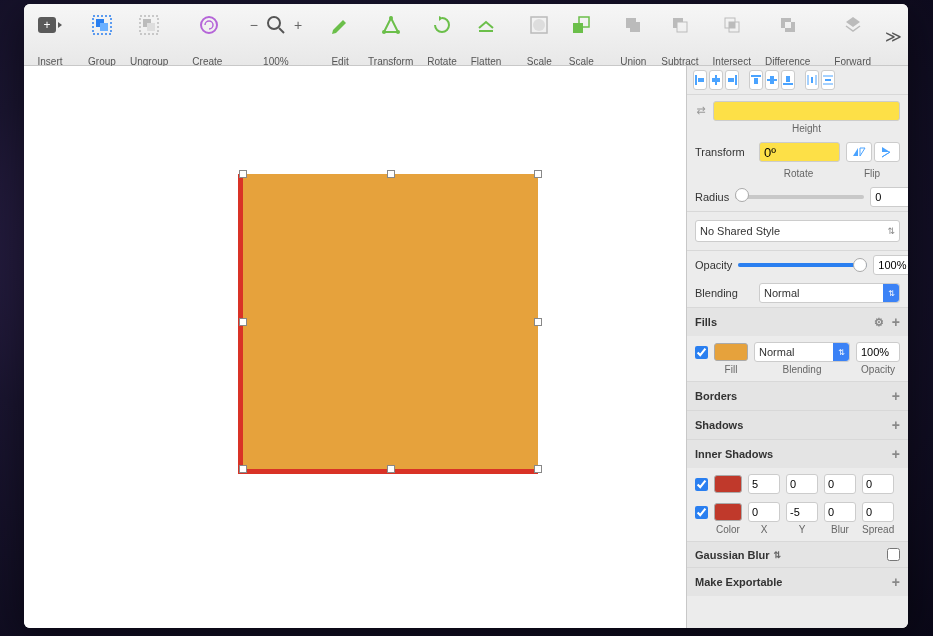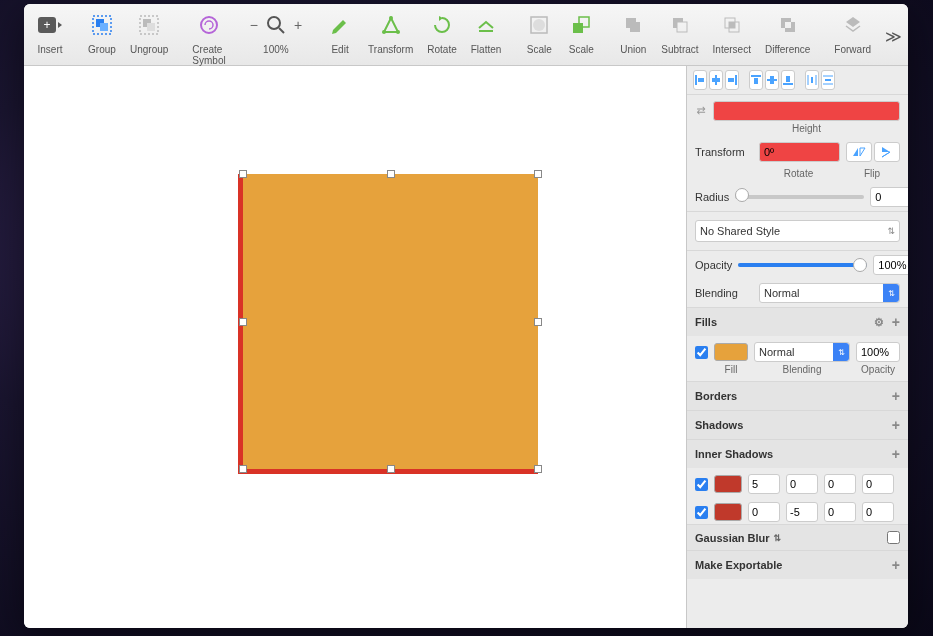--- a/index.html
+++ b/index.html
@@ -10,21 +10,21 @@
 .light { width: 12px; height: 12px; border-radius: 50%; }
 .light.red { background: #ff5f57; }
 .light.yellow { background: #ffbd2e; }
 .light.green { background: #28c940; }
 .title { font-size: 12px; color: #4a4a4a; }
 .title .edited { color: #999; }
 .title .chevron { color: #999; font-size: 9px; margin-left: 2px; }
 .toolbar { height: 62px; background: linear-gradient(#f6f6f6,#e8e8e8); border-bottom: 1px solid #c8c8c8; display: flex; align-items: flex-start; padding: 4px 6px 0; gap: 2px; }
 .tool-group { display: flex; flex-direction: column; align-items: center; padding: 0 6px; }
 .tool-icons { display: flex; gap: 4px; align-items: center; height: 34px; }
-.tool-label { font-size: 10px; color: #555; margin-top: 2px; }
+.tool-label { font-size: 10px; color: #555; margin-top: 14px; }
 .tool-btn { display: flex; align-items: center; justify-content: center; width: 28px; height: 28px; }
 .sep { width: 1px; height: 40px; background: #d0d0d0; margin: 4px 4px 0; }
 .more-btn { margin-left: auto; align-self: center; font-size: 16px; color: #555; padding: 0 6px; }
 .body { flex: 1; display: flex; overflow: hidden; }
 .canvas-area { flex: 1; background: #fff; position: relative; overflow: hidden; }
 .shape { position: absolute; left: 214px; top: 108px; width: 300px; height: 300px; background: #e6a23c; border-left: 5px solid #d93226; border-bottom: 5px solid #d93226; }
 .handle { position: absolute; width: 8px; height: 8px; background: #fff; border: 1px solid #888; }
 .handle.nw { left: -4px; top: -4px; }
 .handle.n { left: 50%; top: -4px; margin-left: -4px; }
 .handle.ne { right: -4px; top: -4px; }
@@ -35,21 +35,21 @@
 .handle.w { left: -4px; top: 50%; margin-top: -4px; }
 .inspector { width: 222px; background: #ececec; border-left: 1px solid #c8c8c8; overflow-y: auto; font-size: 11px; color: #333; }
 .align-row { display: flex; padding: 4px 6px; gap: 2px; border-bottom: 1px solid #d8d8d8; }
 .align-btn { flex: 1; height: 20px; display: flex; align-items: center; justify-content: center; background: #fff; border: 1px solid #ccc; border-radius: 3px; }
 .align-grp { display: flex; gap: 2px; }
 .panel-row { display: flex; align-items: center; padding: 4px 8px; gap: 6px; }
 .panel-row .label { width: 58px; font-size: 11px; }
 .subrow { display: flex; gap: 6px; padding: 0 8px 4px; }
 .subcol { flex: 1; text-align: center; }
 .subcol .sublabel { font-size: 10px; color: #666; margin-top: 2px; }
-input[type=text].field { width: 100%; height: 20px; border: 1px solid #ccc; border-radius: 3px; padding: 0 4px; font-size: 11px; background: #ef4444; }
+input[type=text].field { width: 100%; height: 20px; border: 1px solid #ccc; border-radius: 3px; padding: 0 4px; font-size: 13px; background: #fde047; }
 .flip-btns { display: flex; gap: 2px; }
 .flip-btn { width: 26px; height: 20px; background: #fff; border: 1px solid #ccc; border-radius: 3px; display: flex; align-items: center; justify-content: center; }
 .slider-row { display: flex; align-items: center; gap: 6px; flex: 1; }
 input[type=range] { flex: 1; height: 4px; -webkit-appearance: none; background: #c8c8c8; border-radius: 2px; }
 input[type=range].blue::-webkit-slider-runnable-track { background: linear-gradient(to right,#2a7ff0 0%, #2a7ff0 var(--p,100%), #c8c8c8 var(--p,100%)); height: 4px; border-radius: 2px; }
 input[type=range]::-webkit-slider-thumb { -webkit-appearance: none; width: 14px; height: 14px; background: #fff; border: 1px solid #aaa; border-radius: 50%; margin-top: -5px; }
 .num-field { width: 44px; height: 20px; border: 1px solid #ccc; border-radius: 3px; padding: 0 4px; font-size: 11px; background: #fff; }
 .section-header { display: flex; align-items: center; padding: 6px 8px; font-weight: 600; font-size: 11px; border-top: 1px solid #d8d8d8; background: #e4e4e4; }
 .section-header .add { margin-left: auto; color: #888; font-size: 14px; }
 .section-header .gear { margin-left: auto; color: #888; font-size: 11px; margin-right:4px;}
@@ -449,20 +449,28 @@
         <input type="text" class="sf" value="0" style="">
       </div>
       <div class="shadow-row">
         <input type="checkbox" class="cb" checked="" style="">
         <div class="swatch" style="background:#c0392b;width:28px"></div>
         <input type="text" class="sf" value="0" style="">
         <input type="text" class="sf" value="-5" style="">
         <input type="text" class="sf" value="0" style="">
         <input type="text" class="sf" value="0" style="">
       </div>
+      <div class="lbls">
+        <span style="width:13px"></span>
+        <span style="width:28px">Color</span>
+        <span style="width:32px">X</span>
+        <span style="width:32px">Y</span>
+        <span style="width:32px">Blur</span>
+        <span style="width:32px">Spread</span>
+      </div>
 
       <div class="gb-header">
         <span>Gaussian Blur</span>
         <span class="chev">⇅</span>
         <input type="checkbox" class="cb cb-right" style="">
       </div>
 
       <div class="section-header">
         <span>Make Exportable</span>
         <span class="add">+</span>

